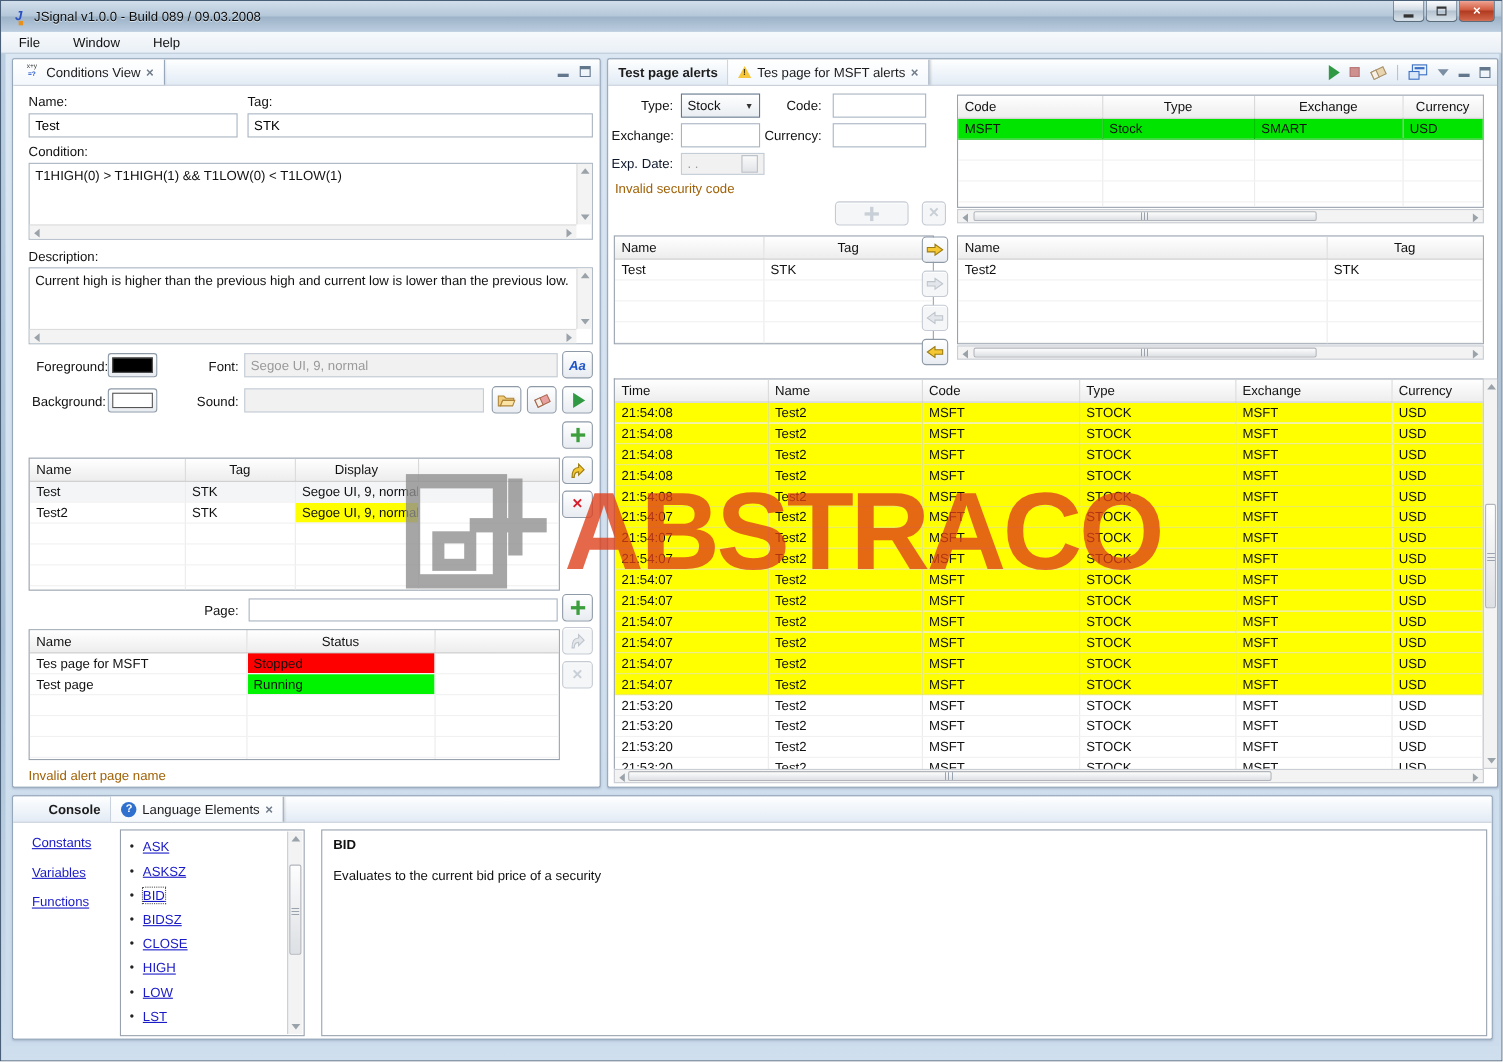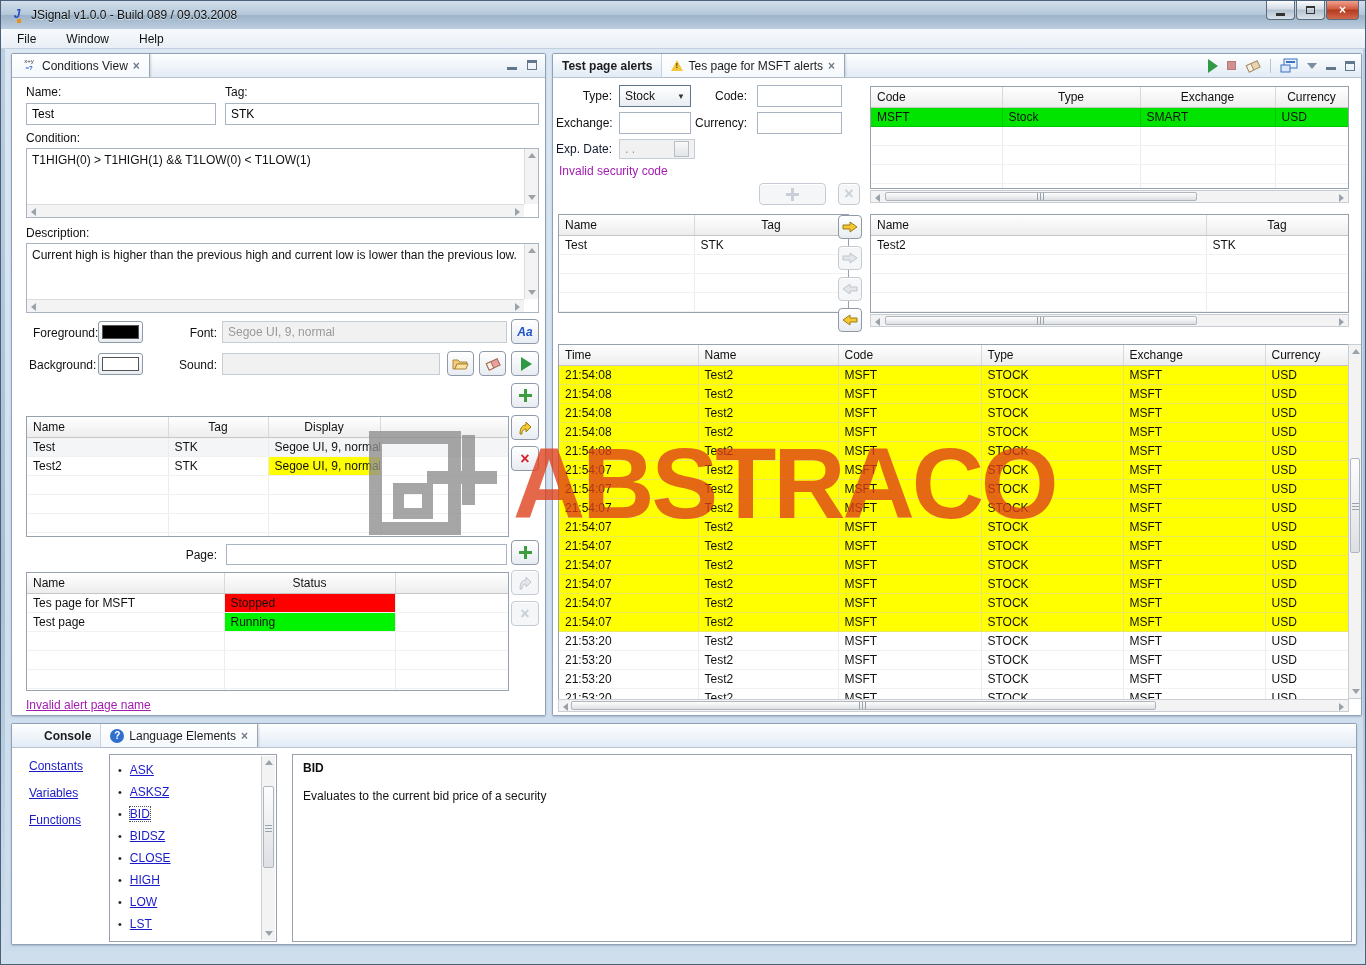--- a/index.html
+++ b/index.html
@@ -39,21 +39,21 @@
   .tab.active { background:linear-gradient(#ffffff,#f4f8fc); border-right:1px solid #97a6b8; box-shadow:1px 0 2px rgba(0,0,0,.15); font-weight:400; }
   .tab-close { color:#6f7b89; font-weight:700; font-size:12px; cursor:default; }
   .vbody { position:absolute; left:0; top:24px; right:0; bottom:0; background:#fff; }
   .vctrl { position:absolute; right:8px; top:6px; display:flex; gap:10px; align-items:center; }
   .vc-min { width:10px; height:9px; border-bottom:3px solid #62768c; }
   .vc-max { width:10px; height:10px; border:1px solid #62768c; border-top:3px solid #62768c; }
 
   .lbl { position:absolute; white-space:nowrap; }
   .lbl-r { position:absolute; text-align:right; white-space:nowrap; }
   .gray { color:#0f172a; }
-  .err { position:absolute; color:#a21caf; }
+  .err { position:absolute; color:#a16207; }
 
   input.fld, .fld { position:absolute; border:1px solid #a9b4c2; background:#fff; height:22px; font:12px "Liberation Sans",sans-serif; padding:0 5px; }
   .fld.dis { background:#f1f1f1; color:#9a9a9a; border-color:#c4ccd6; }
   .combo { display:flex; align-items:center; justify-content:space-between; border:1px solid #62768c; background:linear-gradient(#fff,#e9edf2); padding:0 5px; }
   .combo .carr { font-size:8px; color:#333; }
 
   
   .textbox { position:absolute; border:1px solid #a9b4c2; background:#fff; }
   .tb-content { position:absolute; left:5px; top:4px; right:18px; white-space:nowrap; overflow:hidden; }
   .tb-vs { position:absolute; top:0; right:0; bottom:13px; width:14px; background:#f3f3f3; border-left:1px solid #dcdcdc; }
@@ -370,21 +370,21 @@
         </div>
         <div class="ibtn dis" style="left:499px;top:492px;width:28px;height:25px;">
           <svg width="16" height="16">
               <path d="M3 14 C3 7 6 5 9 5 L9 2 L14 7 L9 12 L9 9 C7 9 5 10 5 14 Z" fill="#e3e6ea" stroke="#bfc5cd"></path>
             </svg>
         </div>
         <div class="ibtn dis" style="left:499px;top:523px;width:28px;height:25px;">
             <span class="xmark g">×</span>
           </div>
 
-        <span class="err" style="left:14px;top:620px;text-decoration:underline;">Invalid alert page name</span>
+        <span class="err" style="left:14px;top:620px;">Invalid alert page name</span>
       </div>
     </div>
 
     <div class="view" style="left:547px;top:4px;width:810px;height:663px;">
       <div class="vhead">
         <div class="tab">
           <span>Test page alerts</span>
         </div>
         <div class="tab active">
           <span class="warn-tri"></span>

